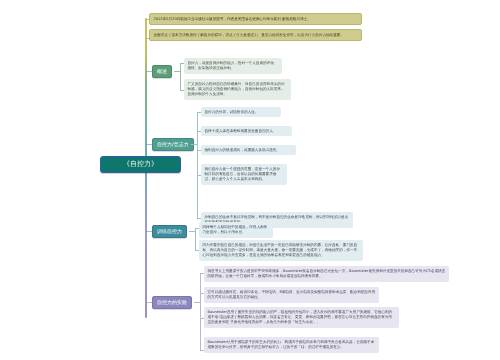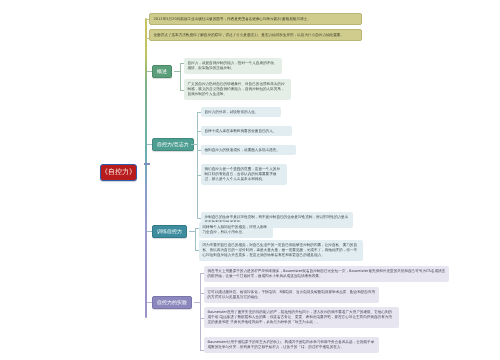--- a/index.html
+++ b/index.html
@@ -12,24 +12,24 @@
   
   .trunk{
     position:absolute;left:145px;top:18px;width:2px;height:300px;
     background:linear-gradient(to bottom,#c8c25e 0%,#bfc45f 12%,#7fb08a 22%,#74b39a 34%,
                #6aaeb0 45%,#8b9ec9 58%,#9a9bcf 72%,#9a93c9 88%,#9a93c9 100%);
     border-radius:1px;
   }
 
   
   .root{
-    position:absolute;left:100px;top:164px;
-    background:#b91c1c;border:1px solid #2f5eae;border-radius:3px;
+    position:absolute;left:100px;top:156px;
+    background:#0f766e;border:1px solid #2f5eae;border-radius:3px;
     color:#ffffff;font-size:7px;line-height:1;
-    padding:4px 0;white-space:nowrap;
+    padding:4px 22px;white-space:nowrap;
     box-shadow:0 1px 1px rgba(0,0,0,.18);
   }
   .root-stub{position:absolute;left:144px;top:163px;width:6px;height:2px;background:#7e8dc0;}
 
   
   .pill{
     position:absolute;border-radius:2px;color:#fff;font-size:5px;line-height:1;
     padding:3px 4px;white-space:nowrap;box-shadow:0 1px 1px rgba(0,0,0,.15);
   }
   .pill.green{background:#5b9e7a;border:1px solid #4d8a69;}

